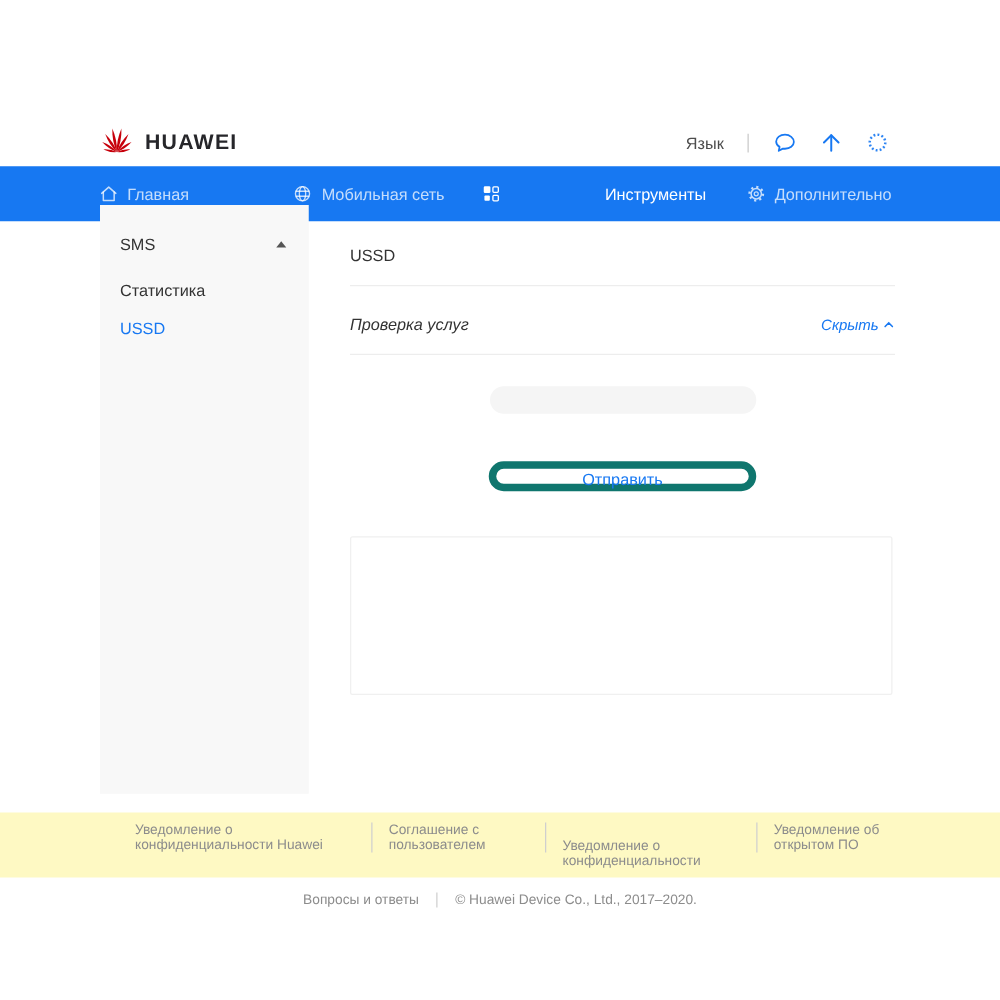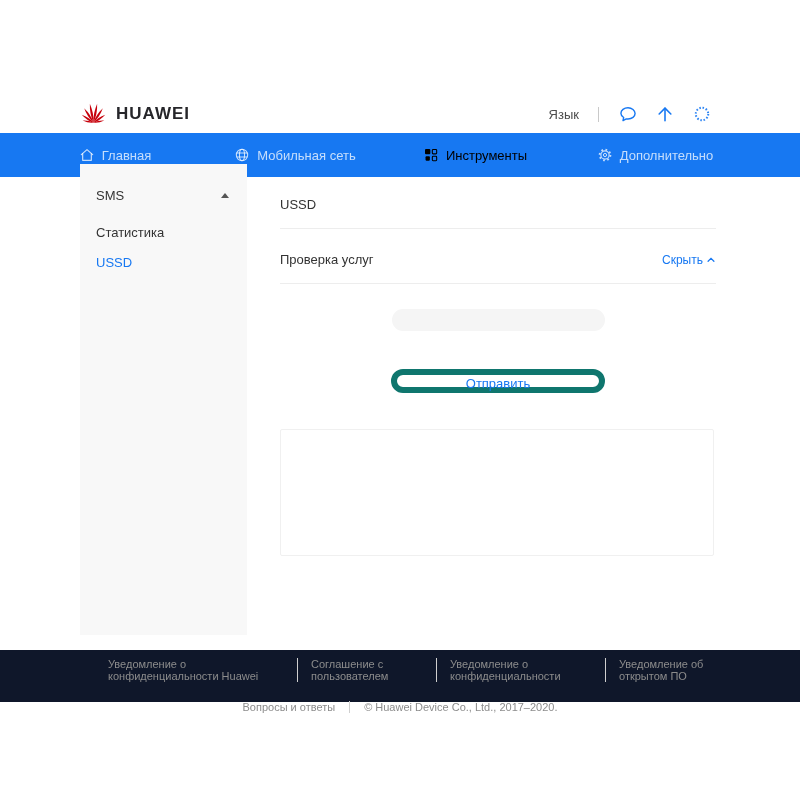--- a/index.html
+++ b/index.html
@@ -15,55 +15,55 @@
   .brand-name{font-size:17px;font-weight:bold;color:#26262a;letter-spacing:1px;}
   .header-right{display:flex;align-items:center;gap:17px;}
   .lang{font-size:13px;color:#4d4d4d;cursor:pointer;}
   .vdiv{width:1px;height:15px;background:#c9c9c9;margin:0 2px;}
   .hicon{width:20px;height:20px;display:flex;align-items:center;justify-content:center;cursor:pointer;}
   
   .nav{position:absolute;top:133px;left:0;width:800px;height:44px;background:#1778f2;}
   .nav-inner{margin-left:25px;width:720px;height:100%;display:flex;}
   .nav-item{flex:1;display:flex;align-items:center;justify-content:center;gap:7px;
     color:rgba(255,255,255,0.75);font-size:13px;cursor:pointer;}
-  .nav-item.active{color:#000000;}
+  .nav-item.active{color:#ffffff;justify-content:space-between;}
   .nav-item svg{display:block;}
   
   .sidebar{position:absolute;top:164px;left:80px;width:167px;height:471px;
     background:#f8f8f8;box-sizing:border-box;padding-top:16px;}
   .side-group{height:30px;display:flex;align-items:center;justify-content:space-between;
     padding:0 18px 0 16px;font-size:13px;color:#333;cursor:pointer;}
   .tri-up{width:0;height:0;border-left:4px solid transparent;border-right:4px solid transparent;
     border-bottom:5px solid #555;}
   .side-item{height:30px;display:flex;align-items:flex-end;padding:0 16px;
     font-size:13px;color:#333;cursor:pointer;}
   .side-item.selected{color:#1778f2;}
   
   .main{position:absolute;top:177px;left:280px;width:436px;}
   .main-title{margin-top:20px;font-size:13px;color:#333;line-height:16px;}
   .hdiv{border-bottom:1px solid #ededed;margin-top:15px;}
-  .section-row{margin-top:23px;display:flex;align-items:center;justify-content:space-between;}
+  .section-row{margin-top:23px;display:flex;align-items:center;justify-content:space-between;font-style:italic;}
   .section-label{font-size:13px;color:#333;}
   .toggle{display:flex;align-items:center;gap:3px;font-size:12px;color:#1778f2;cursor:pointer;}
   .ussd-input{display:block;margin:25px auto 0;width:213px;height:22px;border:none;outline:none;
     background:#f5f5f5;border-radius:11px;box-sizing:border-box;padding:0 12px;font-size:12px;color:#333;}
   .send-btn{display:block;margin:38px auto 0;width:214px;height:24px;border-radius:12px;
     border:6px solid #0f766e;background:#fff;color:#1778f2;font-size:13px;cursor:pointer;
     font-family:"Liberation Sans","DejaVu Sans",sans-serif;}
   .result-box{display:block;margin-top:36px;width:434px;height:127px;border:1px solid #f0f0f0;
     border-radius:2px;background:#fff;resize:none;outline:none;box-sizing:border-box;
     padding:8px;font-size:12px;color:#333;font-family:"Liberation Sans","DejaVu Sans",sans-serif;}
   
-  .footer{position:absolute;top:650px;left:0;width:800px;height:52px;background:#0f172a;
+  .footer{position:absolute;top:650px;left:0;width:800px;height:52px;background:#fef9c3;
     font-size:11px;color:#8c8c8c;box-sizing:border-box;padding-top:8px;}
   .f-row1{display:flex;align-items:flex-start;padding-left:108px;}
   .f-col{line-height:12px;cursor:pointer;}
   .f-col.c1{width:176px;}
   .f-col.c2{width:112px;}
-  .f-col.c3{width:142px;}
+  .f-col.c3{width:142px;margin-top:13px;}
   .f-col.c4{width:116px;}
   .f-vdiv{width:1px;height:24px;background:#cfcfcf;margin:0 13px;flex:none;}
   .f-row2{margin-top:19px;display:flex;align-items:center;justify-content:center;gap:0;}
   .f-faq{cursor:pointer;}
   .f-vdiv2{width:1px;height:12px;background:#cfcfcf;margin:0 14px;}
 </style>
 </head>
 <body>
 
 <div class="header">

